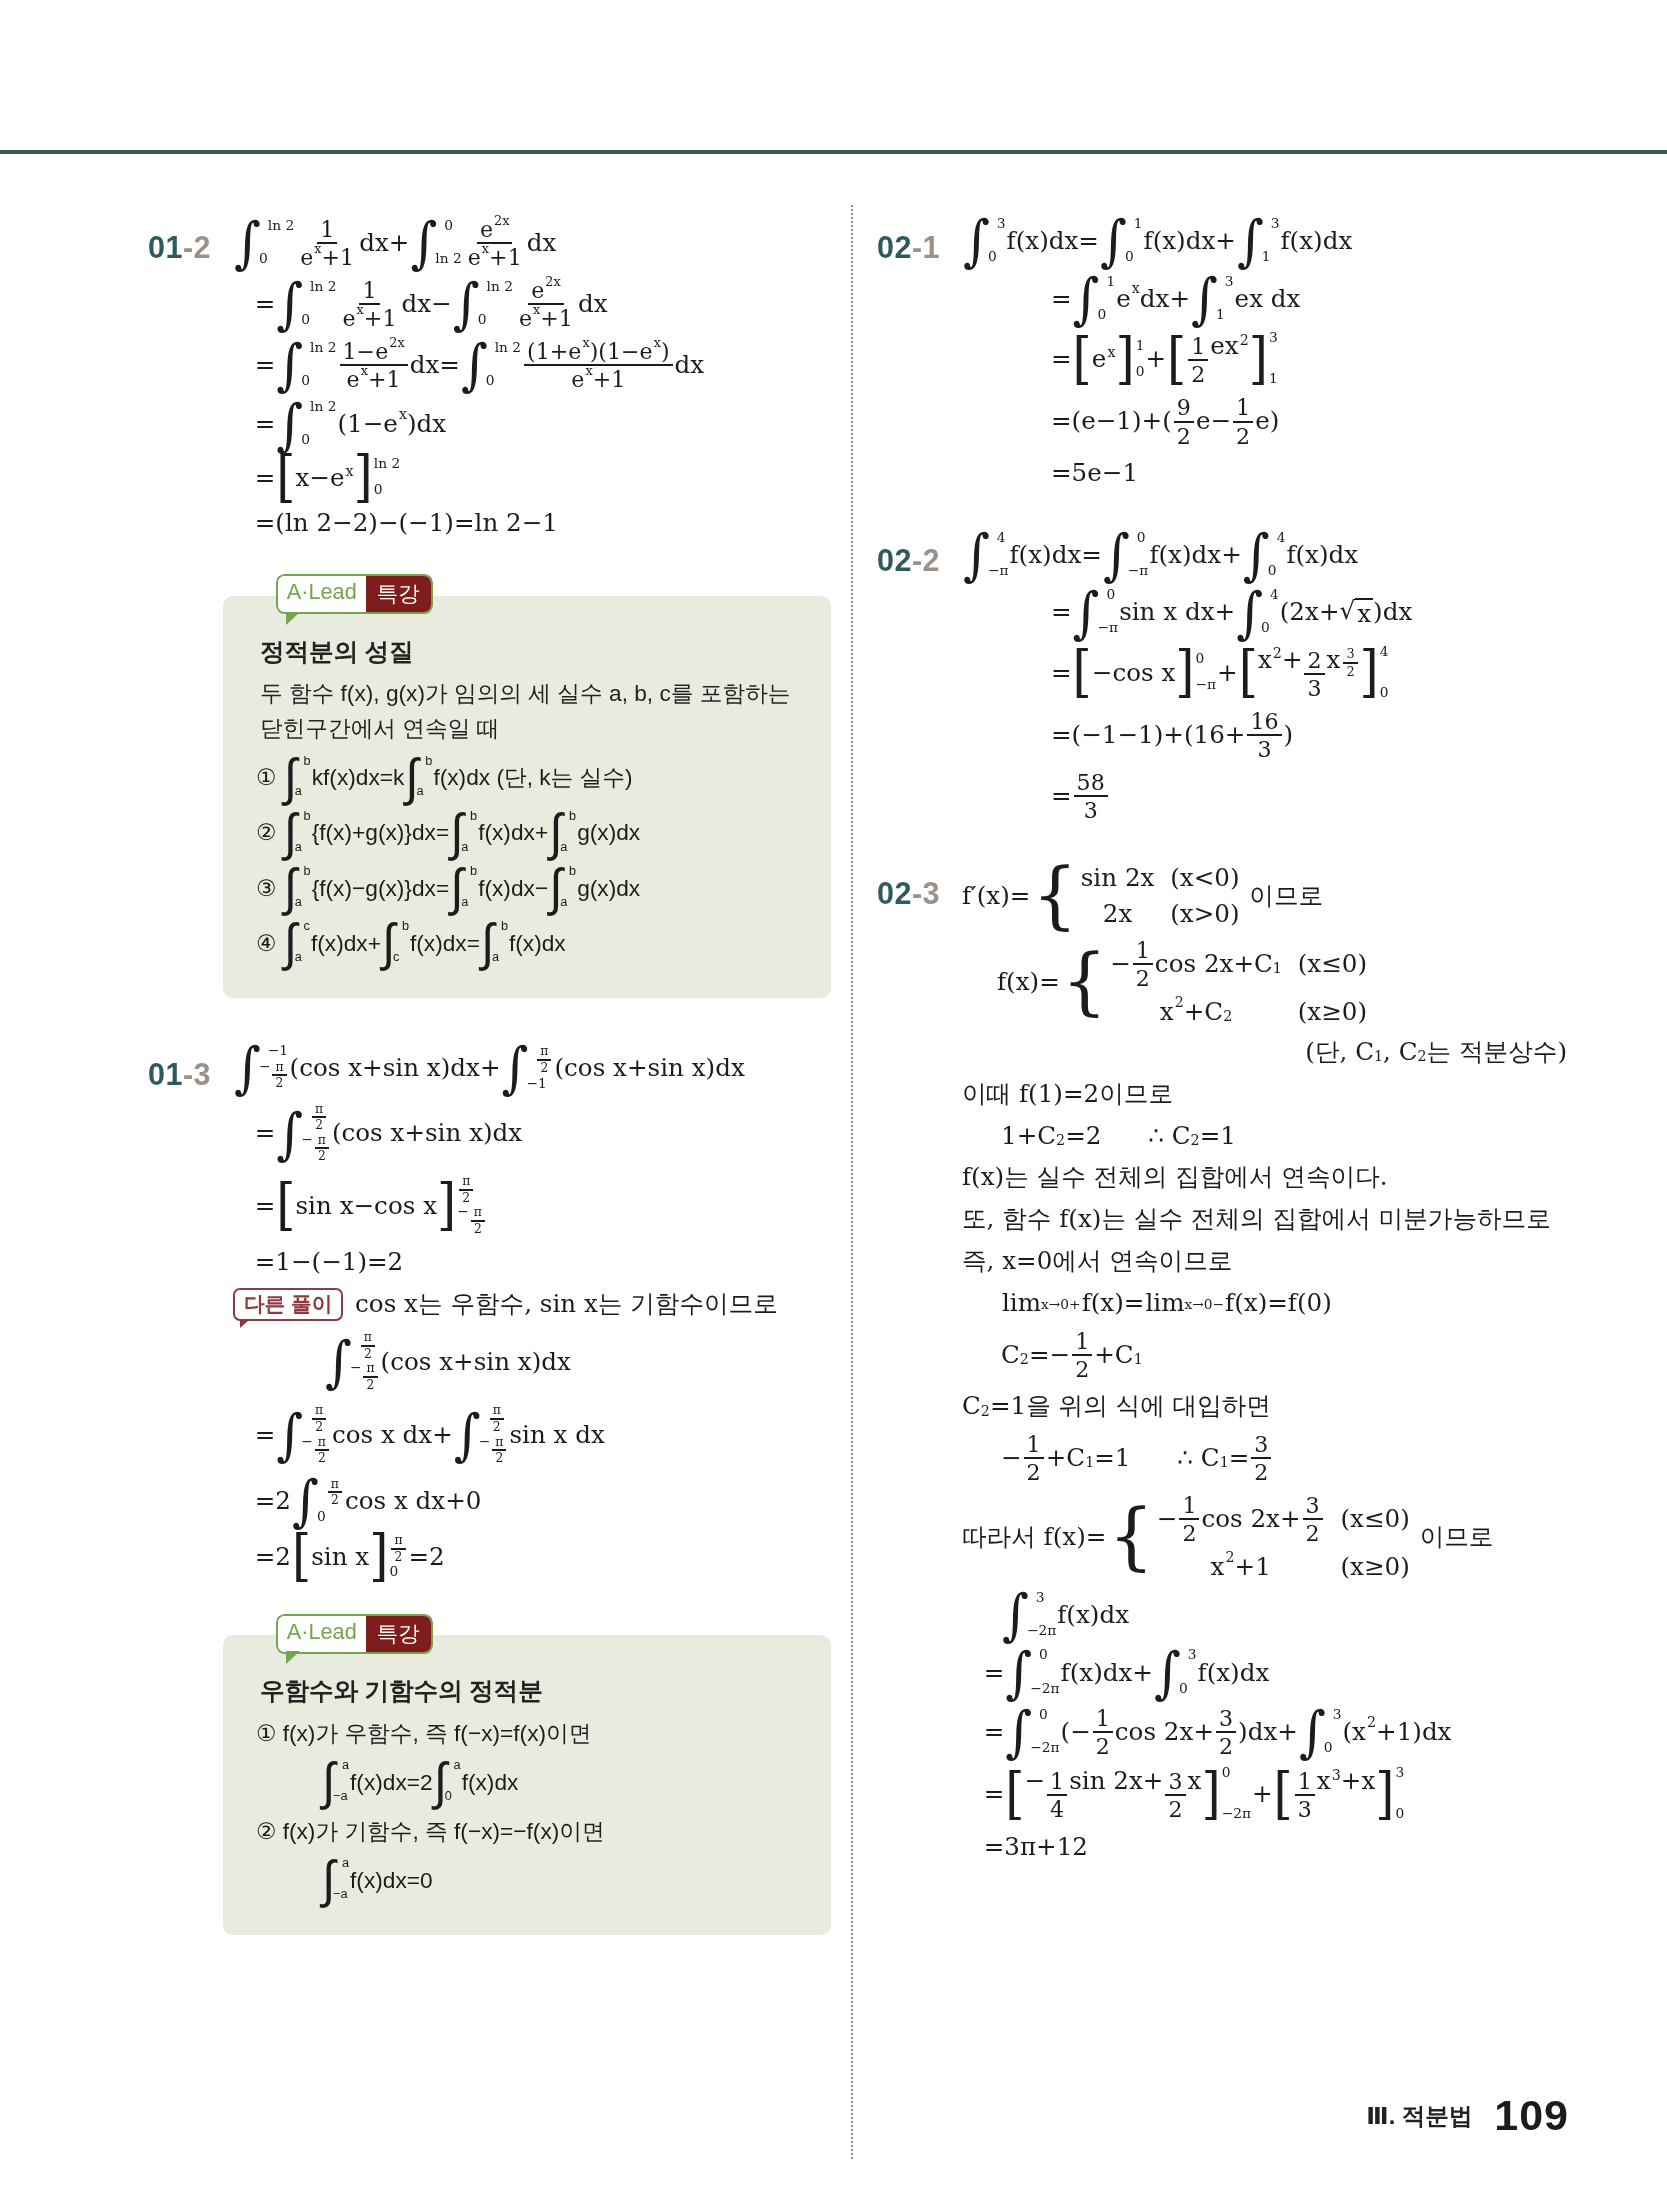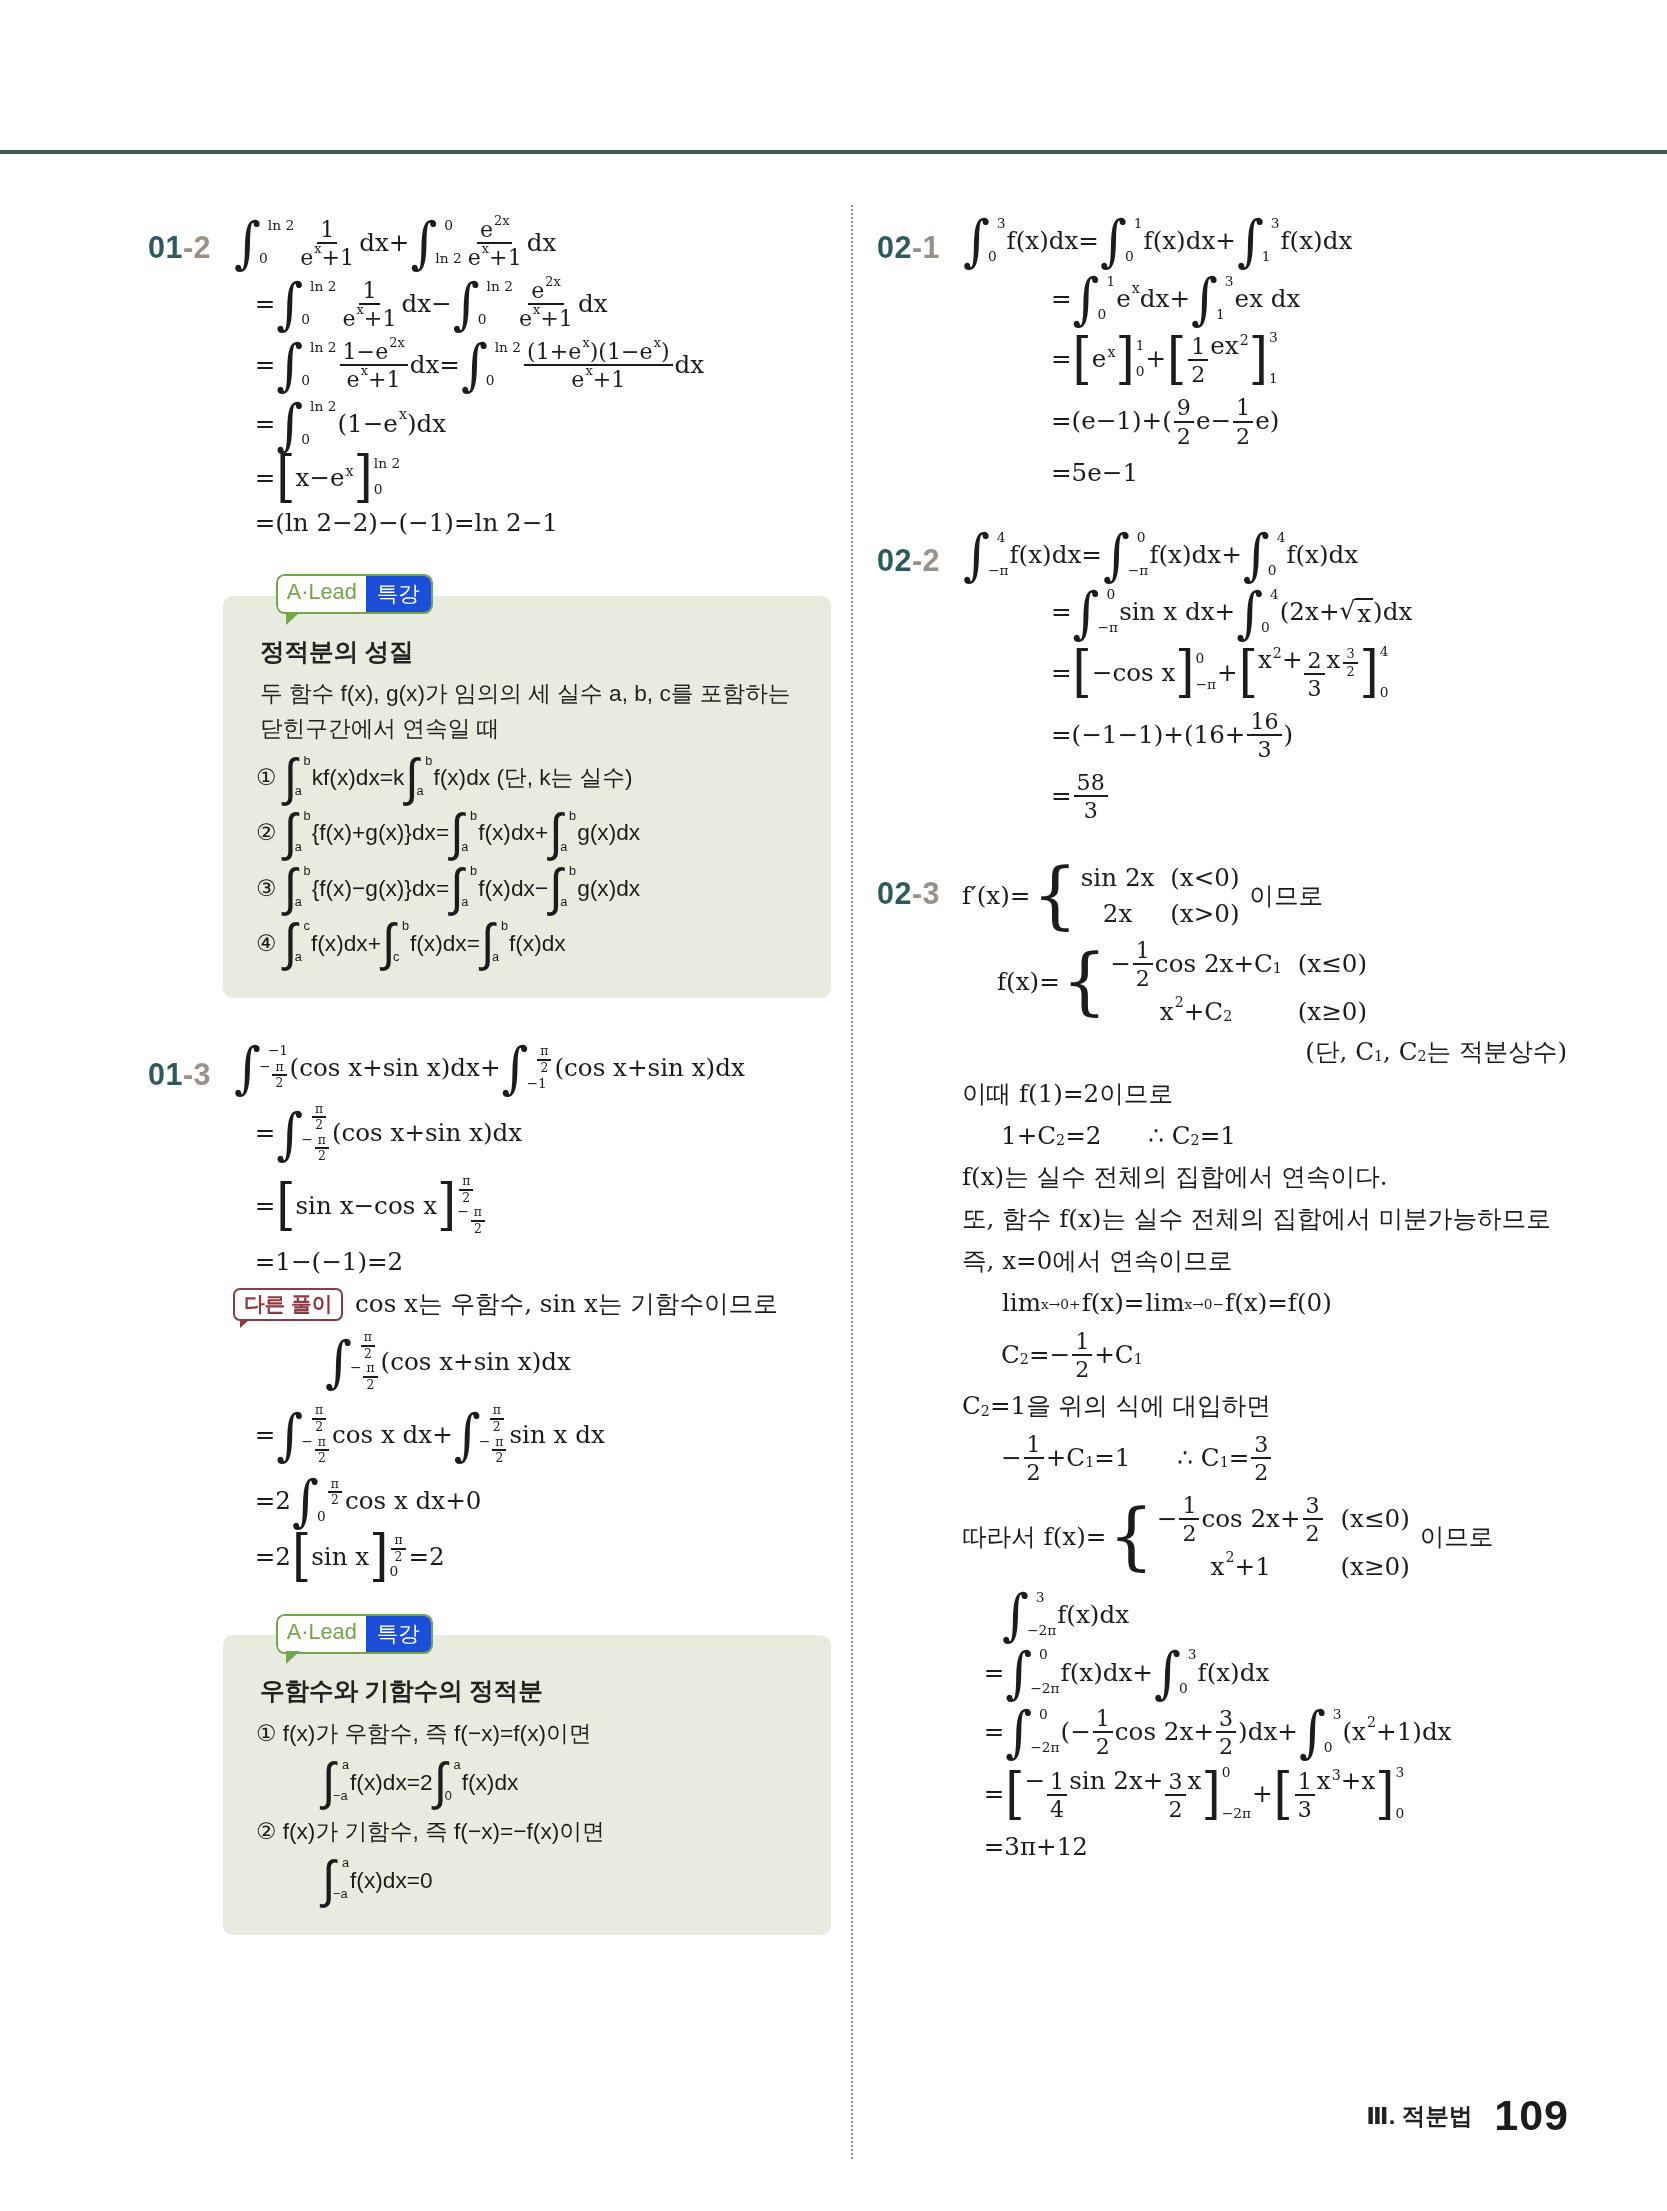--- a/index.html
+++ b/index.html
@@ -70,21 +70,21 @@
                background:#fff; white-space:nowrap; }
   .alt-badge::after { content:""; position:absolute; left:4.9px; bottom:-8.9px; width:0; height:0;
                border-top:8.9px solid #8e3a40; border-right:9.9px solid transparent; }
 
   
   .lead-box { position:relative; margin:55px 0 0 75px; width:608px; }
   .lead-badge { position:absolute; top:-21.7px; left:4.9px; display:inline-flex; align-items:stretch;
                 border:2.5px solid #74a44c; border-radius:8.9px; overflow:visible; background:#fff; z-index:2;
                 font-family:"Liberation Sans","DejaVu Sans",sans-serif; font-weight:400; font-size:21.7px;margin-left:48px; }
   .lb-brand { color:#74a44c; background:#fff; padding:3px 8.9px 3.9px; border-radius:6.9px 0 0 6.9px; }
-  .lb-label { color:#fff; background:#1d4ed8; padding:3px 10.8px 3.9px; border-radius:0 6.9px 6.9px 0; }
+  .lb-label { color:#fff; background:#7f1d1d; padding:3px 10.8px 3.9px; border-radius:0 6.9px 6.9px 0; }
   .lb-tail { position:absolute; left:7.9px; bottom:-12.8px; width:0; height:0;
              border-top:13.8px solid #74a44c; border-right:14.8px solid transparent; }
   .box-inner { background:#e8ecdf; border-radius:9.9px; padding:39px 17.7px 23.6px 33px; }
   .box-title { margin:0 0 7.9px 3.9px; font-family:Liberation Serif, serif;
                font-weight:800; font-size:24.6px; color:#222; }
   .box-intro { margin:0 0 5.9px 3.9px; font-family:"Liberation Sans","DejaVu Sans",sans-serif;
                font-size:22.7px; line-height:1.55; color:#222; }
   .box-inner .mline { margin:7.9px 0; }
 
   .spacer-01-3 { margin-top:45px; }

